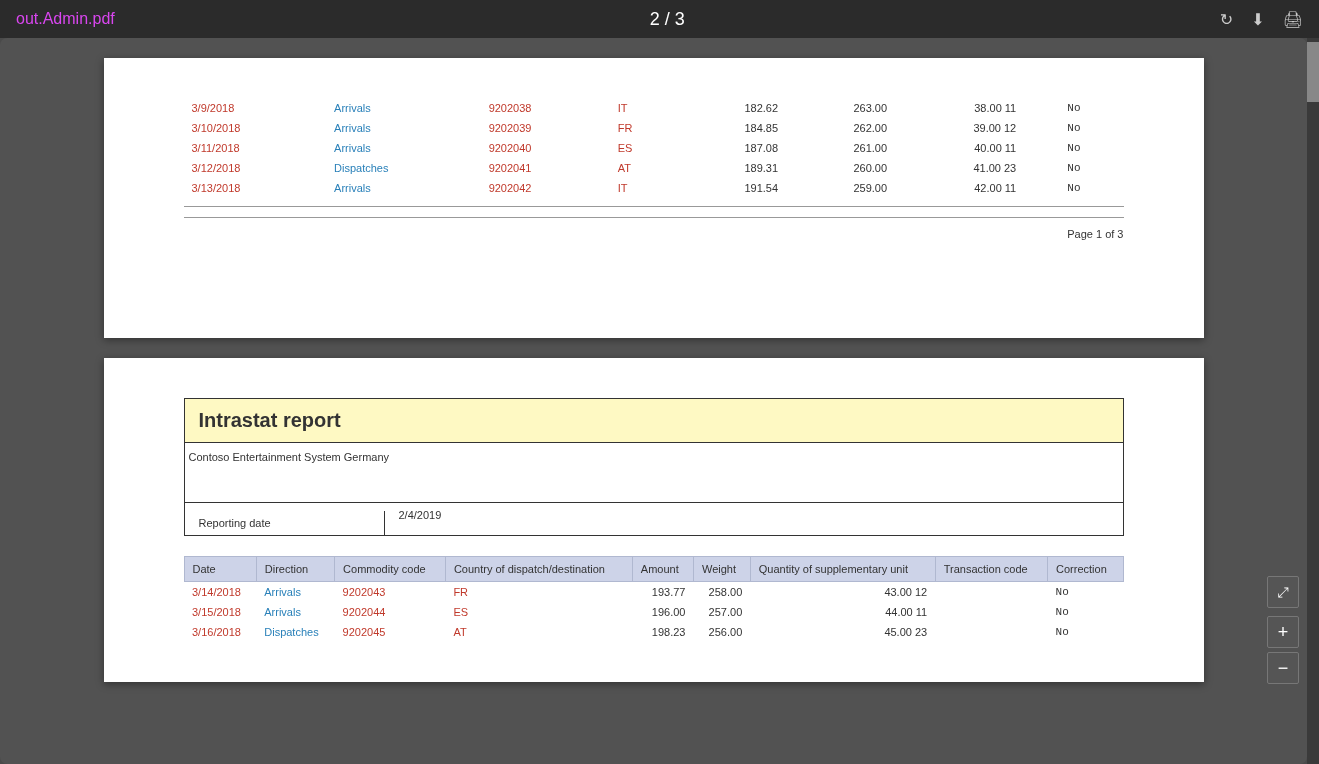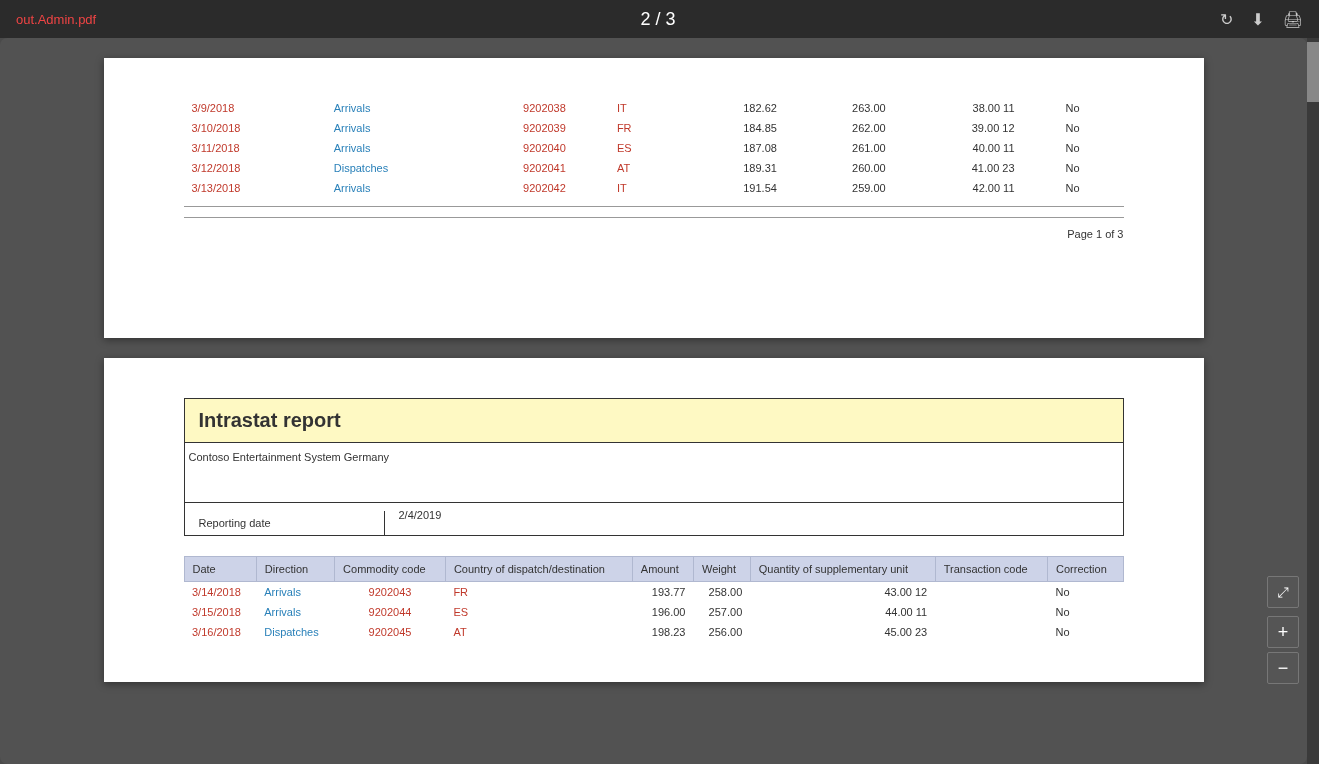--- a/index.html
+++ b/index.html
@@ -19,22 +19,22 @@
       background: #2b2b2b;
       color: #fff;
       display: flex;
       align-items: center;
       justify-content: space-between;
       padding: 0 16px;
       height: 38px;
       flex-shrink: 0;
     }
     .toolbar-left {
-      font-size: 13px;
-      color: #ef4444;
+      font-size: 16px;
+      color: #d946ef;
     }
     .toolbar-center {
       font-size: 18px;
       color: #fff;
     }
     .toolbar-right {
       display: flex;
       gap: 18px;
       align-items: center;
     }
@@ -96,21 +96,20 @@
       border: none;
     }
     .data-table tr.data-row td:first-child {
       color: #c0392b;
     }
     .data-table tr.data-row td:nth-child(2) {
       color: #2980b9;
     }
     .data-table tr.data-row td:nth-child(3) {
       color: #c0392b;
-      text-align: center;
     }
     .data-table tr.data-row td:nth-child(4) {
       color: #c0392b;
     }
     .data-table tr.data-row td:nth-child(5) {
       text-align: right;
       color: #333;
     }
     .data-table tr.data-row td:nth-child(6) {
       text-align: right;
@@ -118,20 +117,21 @@
     }
     .data-table tr.data-row td:nth-child(7) {
       text-align: right;
       color: #333;
     }
     .data-table tr.data-row td:nth-child(8) {
       color: #333;
     }
     .data-table tr.data-row td:nth-child(9) {
       color: #333;
+      font-family: Liberation Mono, monospace;
     }
     .data-table tr.data-row td:nth-child(10) {
       color: #333;
     }
 
     .page-number-row {
       text-align: right;
       padding-top: 10px;
       font-size: 11px;
       color: #333;

